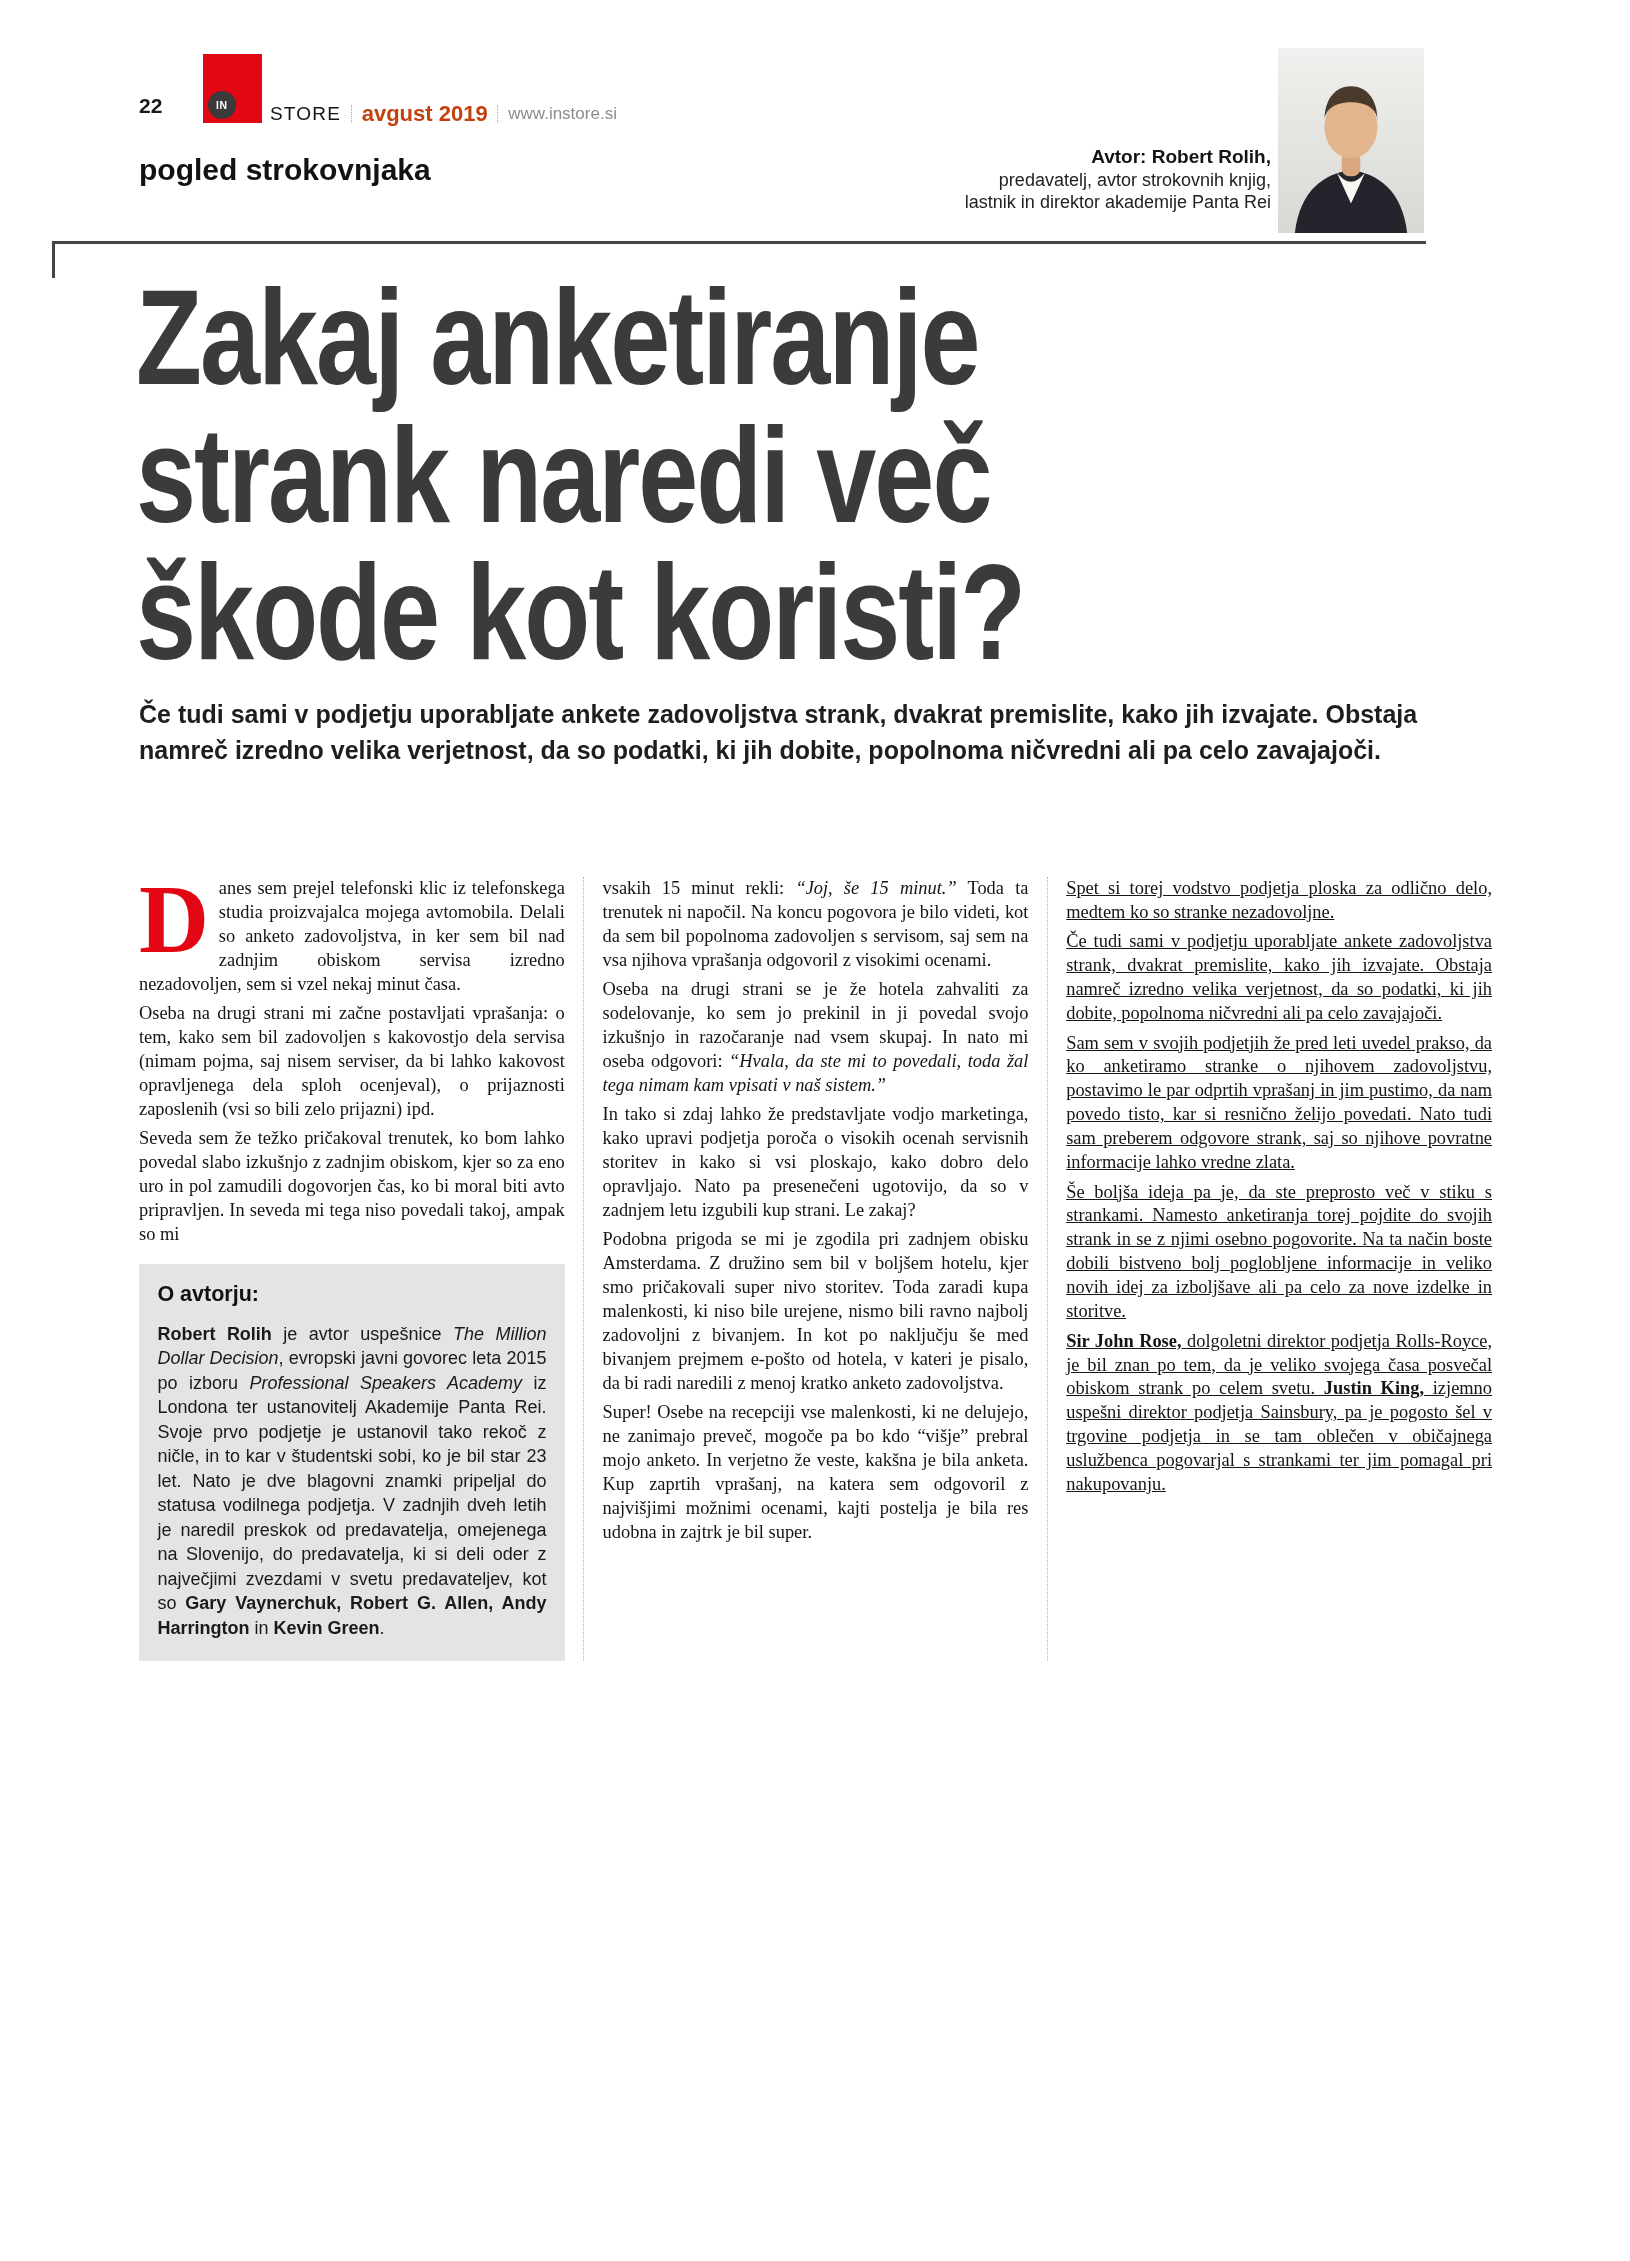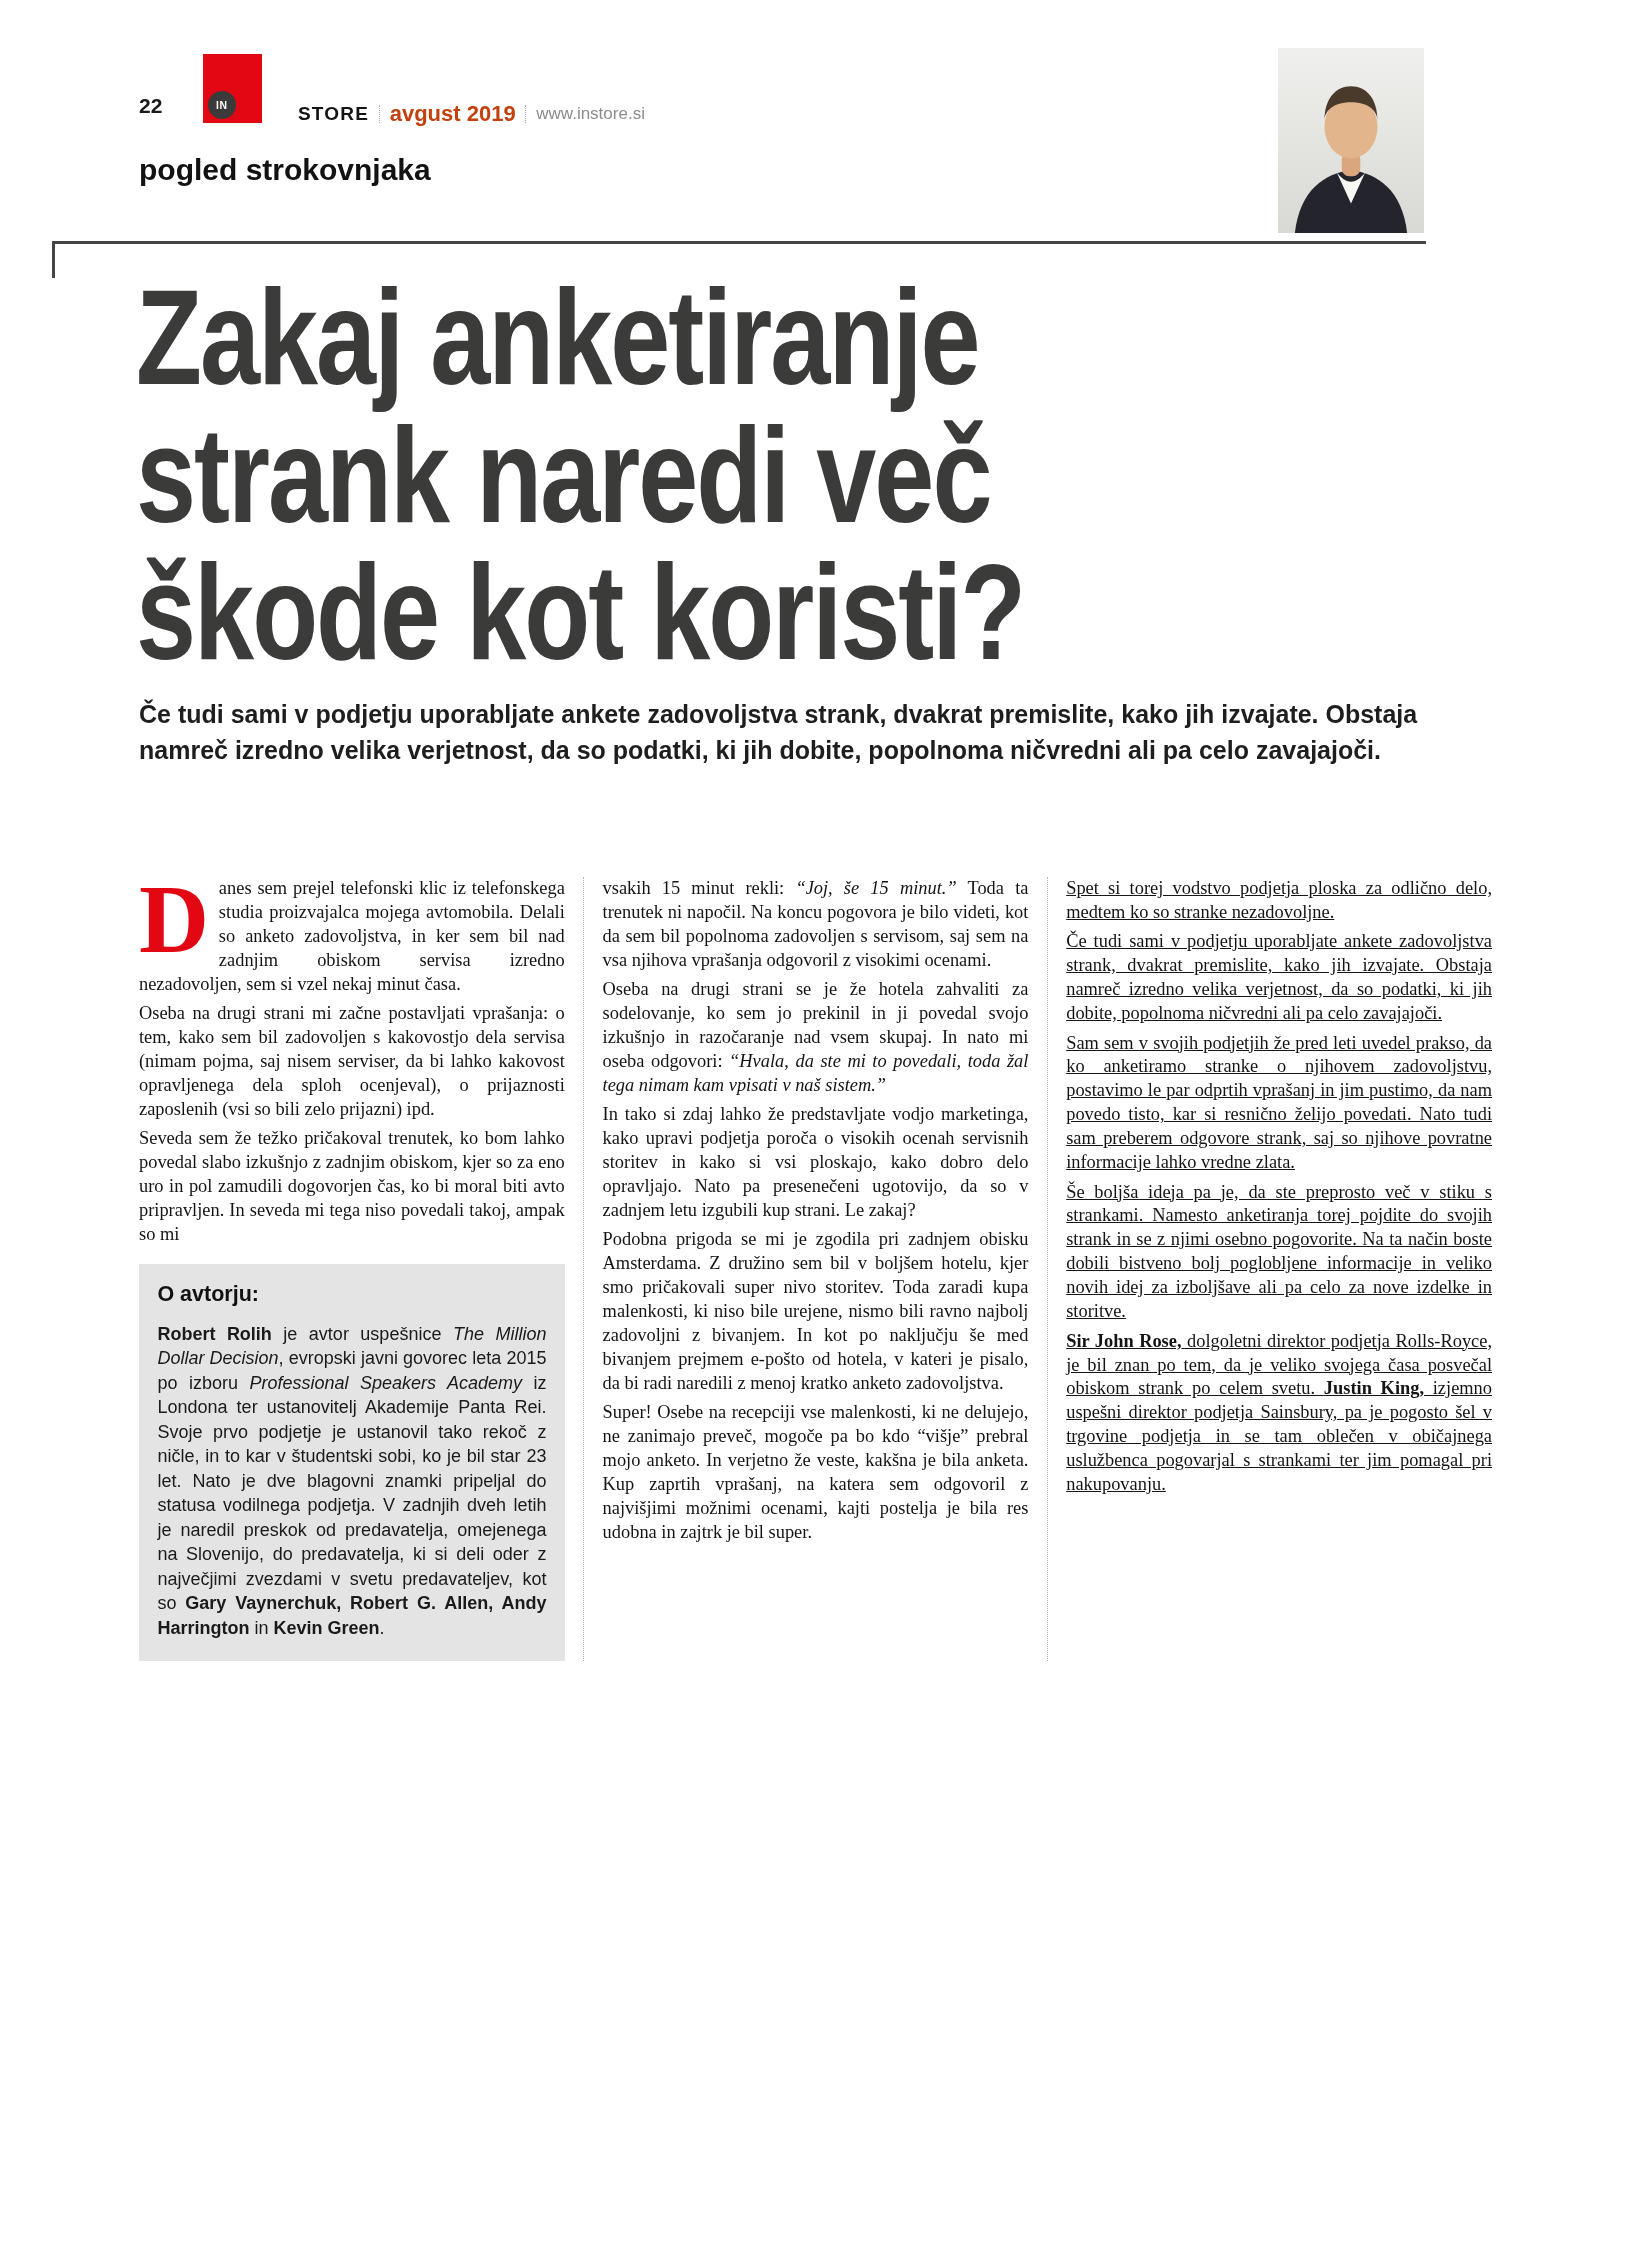--- a/index.html
+++ b/index.html
@@ -20,21 +20,21 @@
     background:var(--accent,#e30613);
   }
   .logo-circle {
     position:absolute; left:4.9px; bottom:3.7px; width:28px; height:28px; border-radius:50%;
     background:#3a3a3a; color:#fff; font-size:10.4px; font-weight:700;
     display:flex; align-items:center; justify-content:center; letter-spacing:0.6px;
   }
   .masthead-line {
     position:absolute; left:270px; top:101px; display:flex; align-items:center; gap:9.8px;
   }
-  .logo-store { font-size:19px; font-weight:700; color:#141414; letter-spacing:1.2px;margin-left:28px; }
+  .logo-store { font-size:19px; font-weight:400; color:#141414; letter-spacing:1.2px; }
   .dot-sep { width:0; height:18.4px; border-left:1.8px dotted #a9a9a9; }
   .issue { font-size:22px; font-weight:700; color:#c2410c;text-align:center; }
   .site { font-size:17px; color:#8c8c8c; }
   .section-title { position:absolute; left:139px; top:153px; font-size:30px; font-weight:700; color:#121212; }
 
   .author-info { position:absolute; right:359px; top:145px; text-align:right; }
   .author-info .a1 { font-size:19px; font-weight:700; color:#141414; line-height:1.25; }
   .author-info .a2 { font-size:18px; color:#222; line-height:1.24; }
 
   .photo {
@@ -114,20 +114,25 @@
   <div class="masthead-line">
     <span class="logo-store">STORE</span>
     <span class="dot-sep"></span>
     <span class="issue">avgust 2019</span>
     <span class="dot-sep"></span>
     <span class="site">www.instore.si</span>
   </div>
 
   <h2 class="section-title">pogled strokovnjaka</h2>
 
+  <div class="author-info">
+    <div class="a1">Avtor: Robert Rolih,</div>
+    <div class="a2">predavatelj, avtor strokovnih knjig,</div>
+    <div class="a2">lastnik in direktor akademije Panta Rei</div>
+  </div>
 
   <div class="photo">
     <svg viewBox="0 0 238 300" preserveAspectRatio="xMidYMid slice">
       <defs>
         <linearGradient id="bgz" x1="0" y1="0" x2="0" y2="1">
           <stop offset="0" stop-color="#f0f0ee"></stop>
           <stop offset="1" stop-color="#d8d8d4"></stop>
         </linearGradient>
       </defs>
       <rect width="238" height="300" fill="url(#bgz)"></rect>

